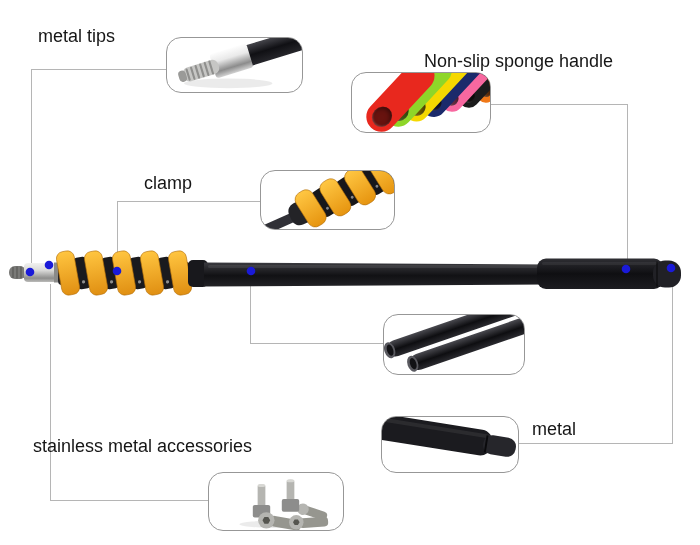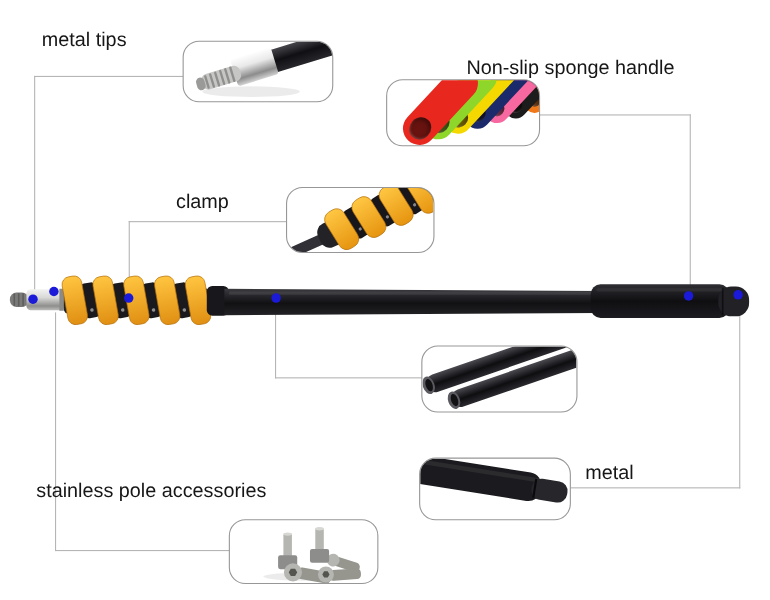--- a/index.html
+++ b/index.html
@@ -41,23 +41,23 @@
 
   <div class="callout tl" style="left:31px; top:69px; width:136px; height:200px;"></div>
   <div class="callout tr" style="left:490px; top:104px; width:138px; height:163px;"></div>
   <div class="callout tl" style="left:117px; top:201px; width:144px; height:70px;"></div>
   <div class="callout bl" style="left:250px; top:278px; width:134px; height:66px;"></div>
   <div class="callout br" style="left:519px; top:278px; width:154px; height:166px;"></div>
   <div class="callout bl" style="left:50px; top:284px; width:159px; height:217px;"></div>
 
   <div class="label" style="left:38px; top:27px;">metal tips</div>
   <div class="label" style="left:424px; top:32px;margin-top:20px;">Non-slip sponge handle</div>
-  <div class="label" style="left:160px; top:174px;">clamp</div>
+  <div class="label" style="left:144px; top:174px;">clamp</div>
   <div class="label" style="left:532px; top:420px;">metal</div>
-  <div class="label" style="left:33px; top:437px;">stainless pole accessories</div>
+  <div class="label" style="left:33px; top:437px;">stainless metal accessories</div>
 
   <div class="inset" style="left:166px; top:37px; width:137px; height:56px;">
     <svg viewBox="0 0 137 56">
       <defs>
         <linearGradient id="mtChrome" x1="0" y1="0" x2="0" y2="1">
           <stop offset="0" stop-color="#fdfdfd"></stop>
             <stop offset="0.35" stop-color="#e9e9e9"></stop>
           <stop offset="0.75" stop-color="#8c8c8c"></stop>
             <stop offset="1" stop-color="#d2d2d2"></stop>
         </linearGradient>

